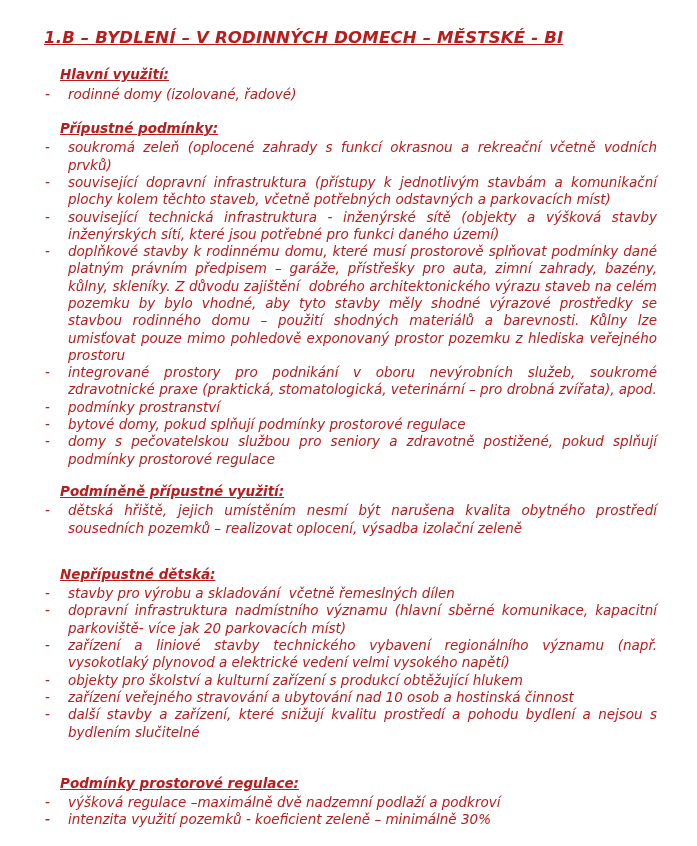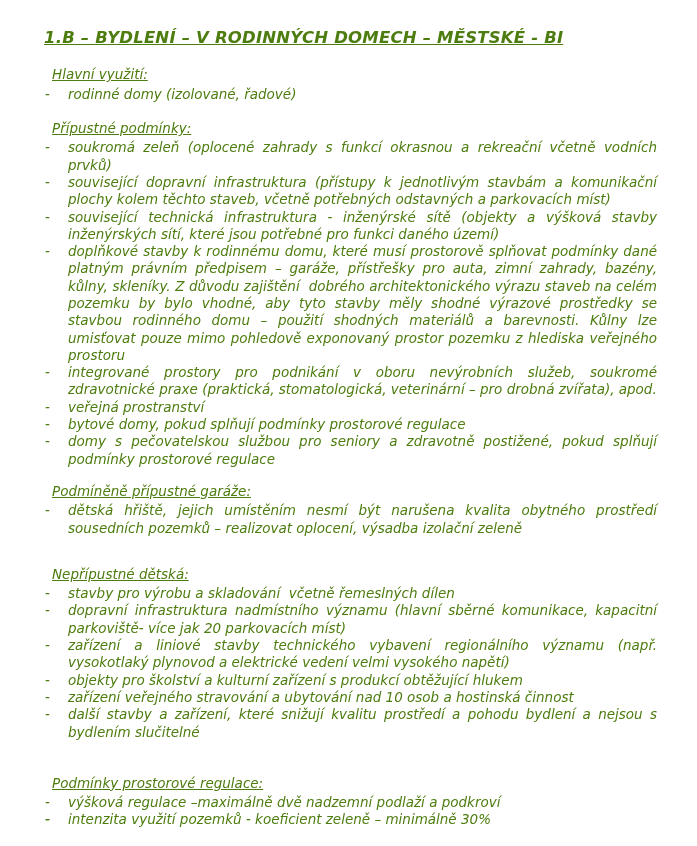--- a/index.html
+++ b/index.html
@@ -5,44 +5,44 @@
   html, body { margin: 0; padding: 0; background: #ffffff; }
   .page {
     position: relative;
     width: 697px;
     height: 846px;
     box-sizing: border-box;
     padding: 27px 40px 0 44px;
     background: #ffffff;
     font-family: "DejaVu Sans", sans-serif;
     font-style: italic;
-    color: #4d7c0f;
+    color: #b91c1c;
     overflow: hidden;
   }
   .doc-title {
     margin: 0;
     font-size: 16.5px;
     line-height: 1.3;
     font-weight: bold;
     font-style: italic;
     text-decoration: underline;
     letter-spacing: 0.2px;
     white-space: nowrap;
   }
   .doc-section { margin: 0; }
   .doc-section:nth-of-type(1) { margin-top: 18px; }
   .doc-section:nth-of-type(2) { margin-top: 17px; }
   .doc-section:nth-of-type(3) { margin-top: 15px; }
   .doc-section:nth-of-type(4) { margin-top: 29px; }
   .doc-section:nth-of-type(5) { margin-top: 34px; }
   .sec-heading {
-    margin: 0 0 2px 8px;
+    margin: 0 0 2px 16px;
     font-size: 13.5px;
     line-height: 17.3px;
-    font-weight: normal;
+    font-weight: bold;
     font-style: italic;
     text-decoration: underline;
   }
   .item-list {
     list-style: none;
     margin: 0;
     padding: 0;
   }
   .doc-item {
     position: relative;
@@ -74,27 +74,27 @@
         </ul>
       </section>
       <section class="doc-section">
         <h2 class="sec-heading">Přípustné podmínky:</h2>
         <ul class="item-list">
           <li class="doc-item"><span class="dash">-</span><span class="item-text">soukromá zeleň (oplocené zahrady s funkcí okrasnou a rekreační včetně vodních prvků)</span></li>
           <li class="doc-item"><span class="dash">-</span><span class="item-text">související dopravní infrastruktura (přístupy k jednotlivým stavbám a komunikační plochy kolem těchto staveb, včetně potřebných odstavných a parkovacích míst)</span></li>
           <li class="doc-item"><span class="dash">-</span><span class="item-text">související technická infrastruktura - inženýrské sítě (objekty a výšková stavby inženýrských sítí, které jsou potřebné pro funkci daného území)</span></li>
           <li class="doc-item"><span class="dash">-</span><span class="item-text">doplňkové stavby k rodinnému domu, které musí prostorově splňovat podmínky dané platným právním předpisem – garáže, přístřešky pro auta, zimní zahrady, bazény, kůlny, skleníky. Z důvodu zajištění  dobrého architektonického výrazu staveb na celém pozemku by bylo vhodné, aby tyto stavby měly shodné výrazové prostředky se stavbou rodinného domu – použití shodných materiálů a barevnosti. Kůlny lze umisťovat pouze mimo pohledově exponovaný prostor pozemku z hlediska veřejného prostoru</span></li>
           <li class="doc-item"><span class="dash">-</span><span class="item-text">integrované prostory pro podnikání v oboru nevýrobních služeb, soukromé zdravotnické praxe (praktická, stomatologická, veterinární – pro drobná zvířata), apod.</span></li>
-          <li class="doc-item"><span class="dash">-</span><span class="item-text">veřejná prostranství</span></li>
+          <li class="doc-item"><span class="dash">-</span><span class="item-text">podmínky prostranství</span></li>
           <li class="doc-item"><span class="dash">-</span><span class="item-text">bytové domy, pokud splňují podmínky prostorové regulace</span></li>
           <li class="doc-item"><span class="dash">-</span><span class="item-text">domy s pečovatelskou službou pro seniory a zdravotně postižené, pokud splňují podmínky prostorové regulace</span></li>
         </ul>
       </section>
       <section class="doc-section">
-        <h2 class="sec-heading">Podmíněně přípustné garáže:</h2>
+        <h2 class="sec-heading">Podmíněně přípustné využití:</h2>
         <ul class="item-list">
           <li class="doc-item"><span class="dash">-</span><span class="item-text">dětská hřiště, jejich umístěním nesmí být narušena kvalita obytného prostředí sousedních pozemků – realizovat oplocení, výsadba izolační zeleně</span></li>
         </ul>
       </section>
       <section class="doc-section">
         <h2 class="sec-heading">Nepřípustné dětská:</h2>
         <ul class="item-list">
           <li class="doc-item"><span class="dash">-</span><span class="item-text">stavby pro výrobu a skladování  včetně řemeslných dílen</span></li>
           <li class="doc-item"><span class="dash">-</span><span class="item-text">dopravní infrastruktura nadmístního významu (hlavní sběrné komunikace, kapacitní parkoviště- více jak 20 parkovacích míst)</span></li>
           <li class="doc-item"><span class="dash">-</span><span class="item-text">zařízení a liniové stavby technického vybavení regionálního významu (např. vysokotlaký plynovod a elektrické vedení velmi vysokého napětí)</span></li>

